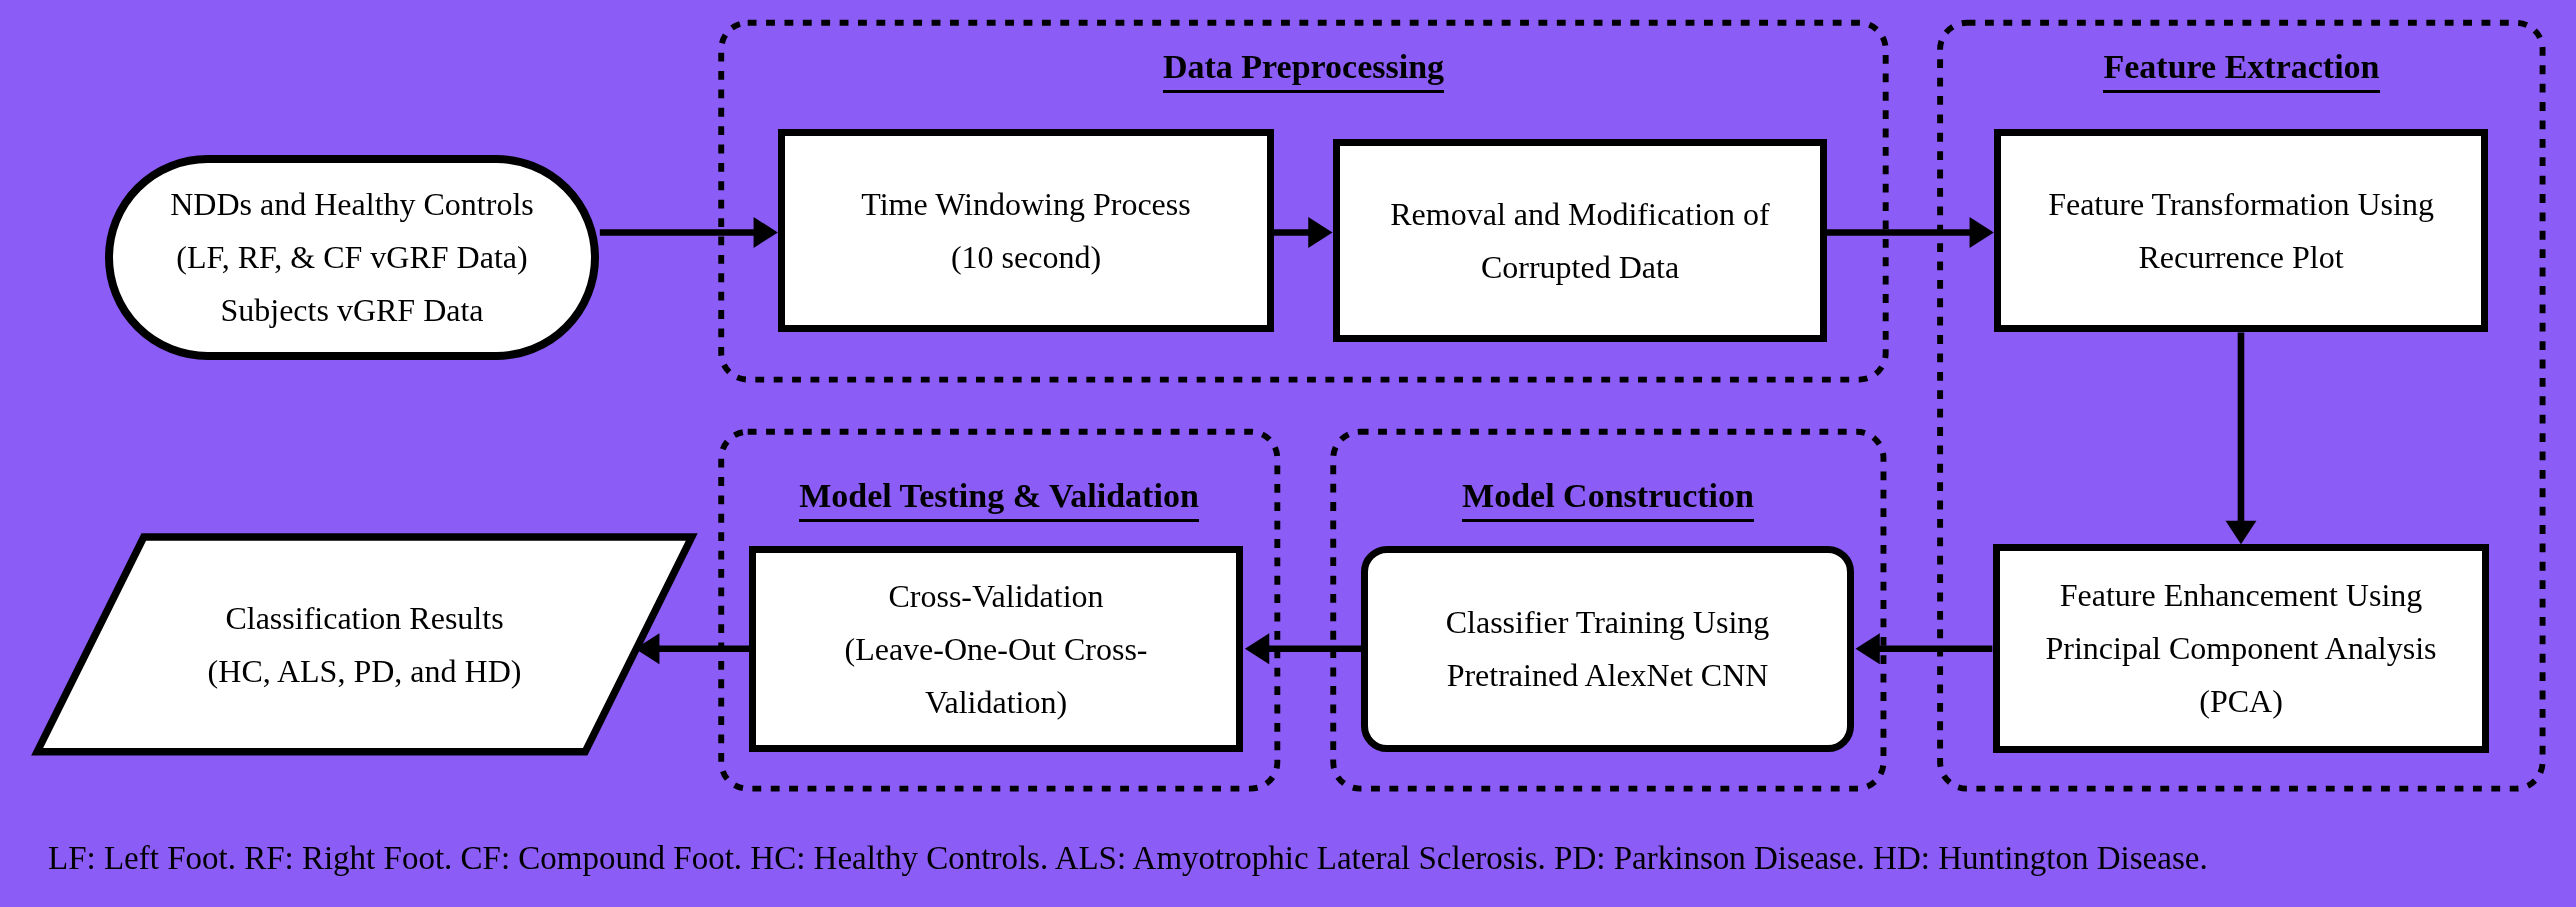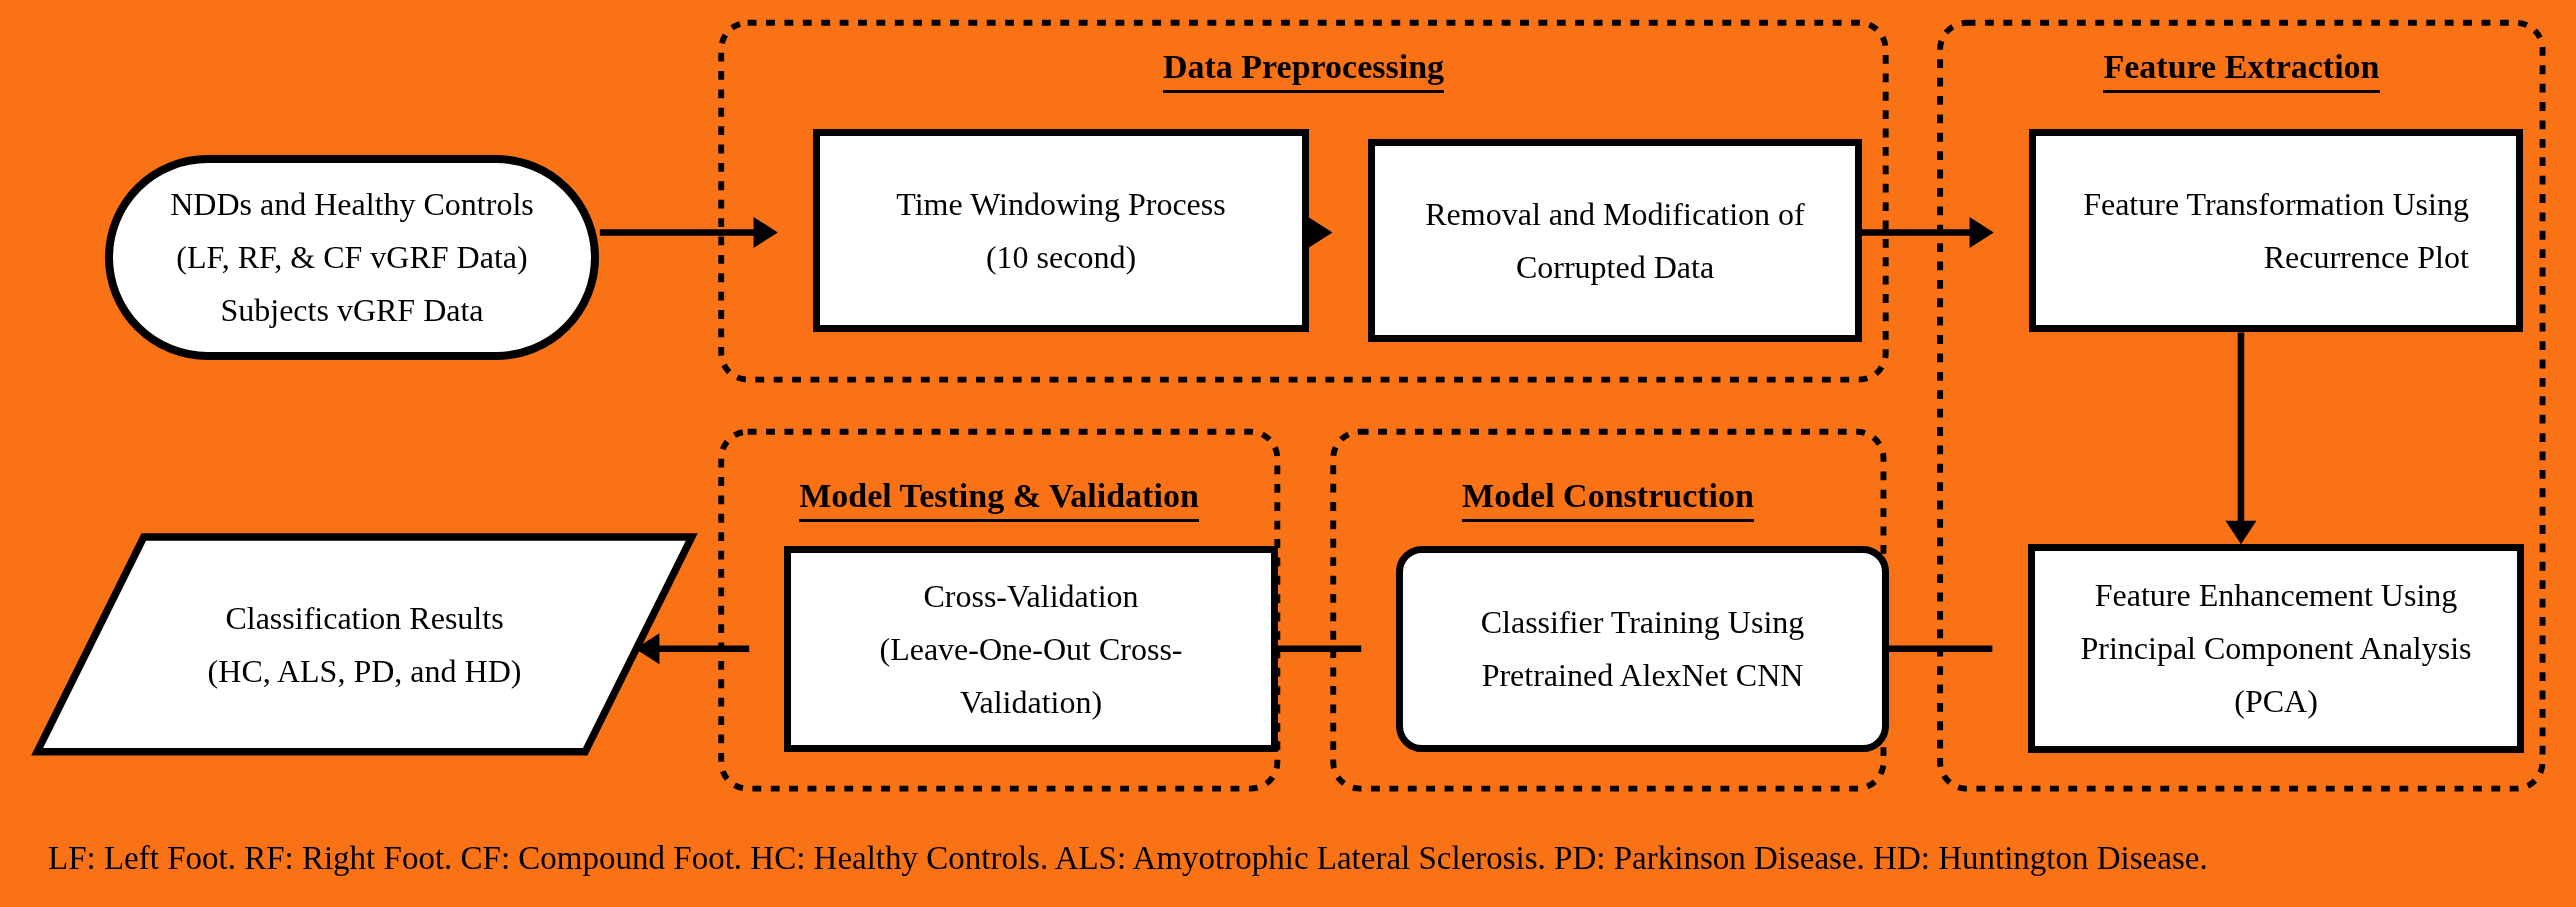--- a/index.html
+++ b/index.html
@@ -4,21 +4,21 @@
 <style>
   html, body {
     margin: 0;
     padding: 0;
     background: #ffffff;
   }
   #canvas {
     position: relative;
     width: 2576px;
     height: 907px;
-    background: #f97316;
+    background: #8b5cf6;
     font-family: "Liberation Serif", "DejaVu Serif", serif;
     color: #000000;
     overflow: hidden;
   }
   #shapes {
     position: absolute;
     left: 0;
     top: 0;
     width: 2576px;
     height: 907px;
@@ -27,21 +27,20 @@
     position: absolute;
     box-sizing: border-box;
     display: flex;
     align-items: center;
     justify-content: center;
     text-align: center;
     background: #ffffff;
   }
   .process {
     border: 7.4px solid #000000;
-    margin-left: 35px;
   }
   .stadium {
     border: 8px solid #000000;
     border-radius: 103px;
     margin-top: 26px;
   }
   .label-overlay {
     position: absolute;
     display: flex;
     align-items: center;
@@ -158,21 +157,21 @@
     </div>
   </div>
 
   <div class="node process" style="left:1333px; top:139px; width:494px; height:203px;">
     <div class="lines">
       <span>Removal and Modification of</span>
       <span>Corrupted Data</span>
     </div>
   </div>
 
-  <div class="node process" style="left:1994px; top:129px; width:494px; height:203px;text-align:right;">
+  <div class="node process" style="left:1994px; top:129px; width:494px; height:203px;">
     <div class="lines">
       <span>Feature Transformation Using</span>
       <span>Recurrence Plot</span>
     </div>
   </div>
 
   <div class="node process" style="left:1993px; top:544px; width:496px; height:209px;">
     <div class="lines">
       <span>Feature Enhancement Using</span>
       <span>Principal Component Analysis</span>

